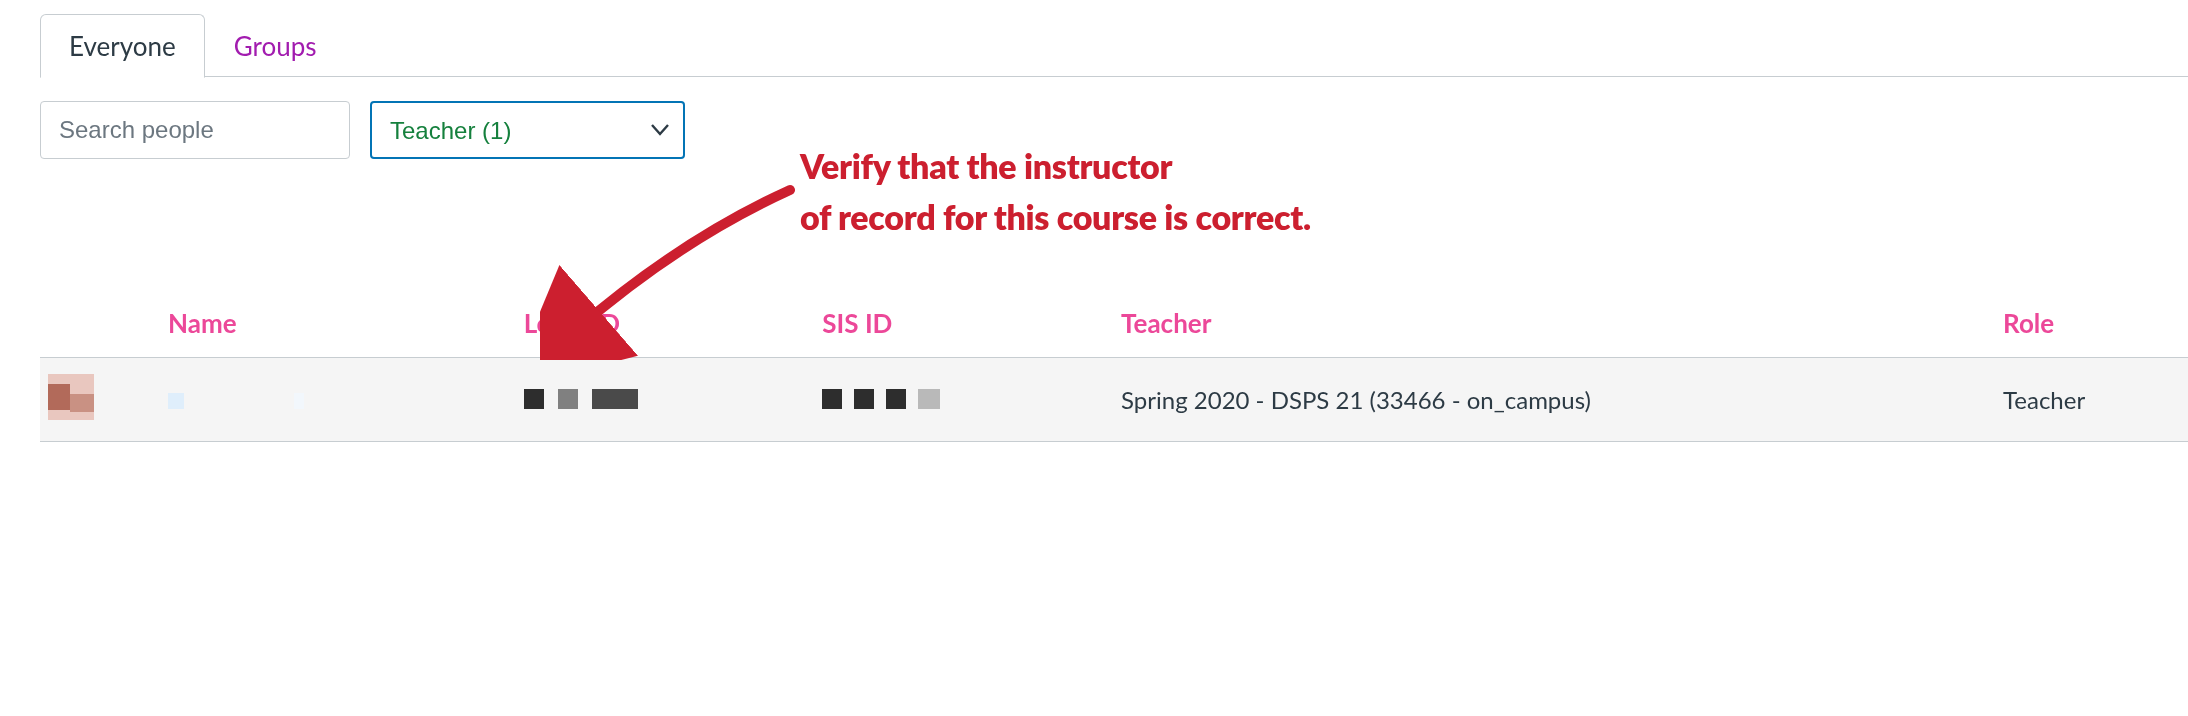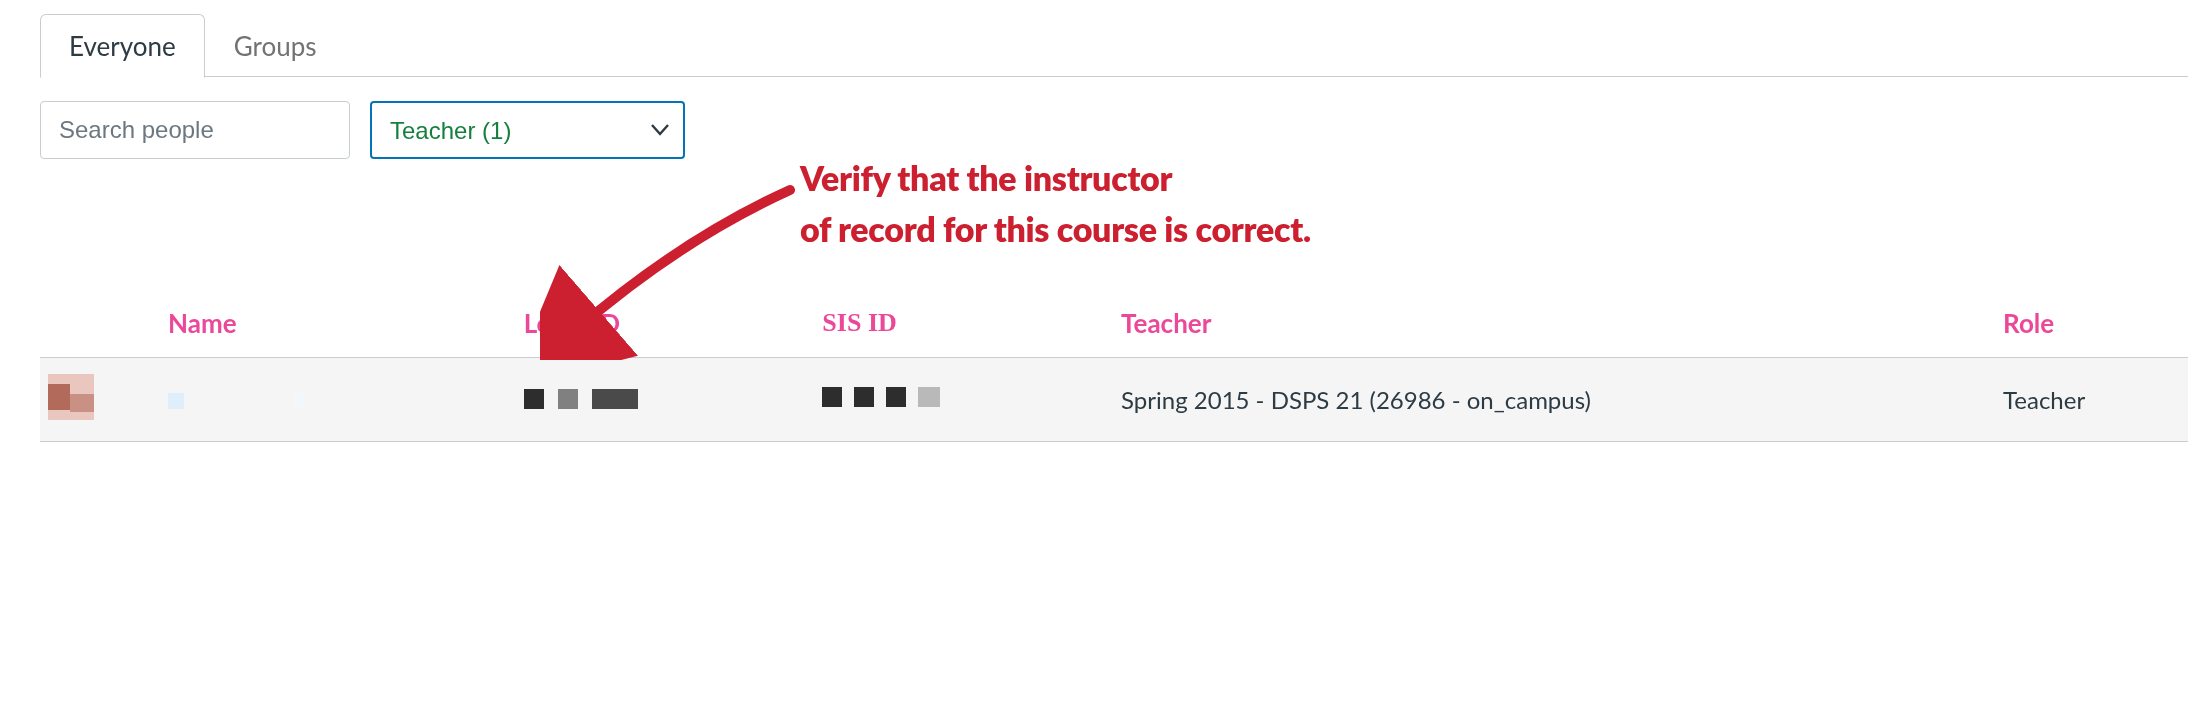--- a/index.html
+++ b/index.html
@@ -32,21 +32,21 @@
       gap: 0;
       position: relative;
       z-index: 1;
     }
     .tab {
       padding: 18px 28px;
       font-size: 26px;
       line-height: 1;
       cursor: pointer;
       position: relative;
-      color: #737373;
+      color: #a21caf;
       background: transparent;
       border: 1px solid transparent;
       border-bottom: none;
     }
     .tab.active {
       color: #2d3b45;
       background: #fff;
       border: 1px solid #c7cdd1;
       border-bottom: 1px solid #fff;
       border-radius: 6px 6px 0 0;
@@ -101,21 +101,21 @@
     }
     .role-select-wrap .caret svg {
       width: 18px; height: 12px;
       display: block;
     }
 
     
     .annotation {
       position: absolute;
       left: 800px;
-      top: 152px;
+      top: 140px;
       color: #cc1f2f;
       font-weight: 800;
       font-size: 34px;
       line-height: 1.5;
       letter-spacing: -0.3px;
     }
     .arrow {
       position: absolute;
       left: 540px;
       top: 180px;
@@ -146,21 +146,21 @@
       border-top: 1px solid #c7cdd1;
       border-bottom: 1px solid #c7cdd1;
       vertical-align: middle;
       height: 64px;
     }
     .people-table tbody tr { background: #f5f5f5; }
 
     .col-avatar { width: 90px; padding-left: 8px !important; }
     .col-name   { width: 250px; }
     .col-login  { width: 210px; }
-    .col-sis    { width: 210px; font-family: Liberation Serif, serif; }
+    .col-sis    { width: 210px; }
     .col-section{ width: 620px; }
     .col-role   { width: 130px; }
 
     
     .avatar {
       width: 46px; height: 46px;
       display: inline-block;
       position: relative;
       background: #e9c7bf;
     }
@@ -258,17 +258,17 @@
           </span>
       </td>
       <td class="col-sis">
         <span class="redact-sis">
             <span></span>
             <span></span>
             <span></span>
             <span></span>
           </span>
       </td>
-      <td class="col-section">Spring 2015 - DSPS 21 (26986 - on_campus)</td>
+      <td class="col-section">Spring 2020 - DSPS 21 (33466 - on_campus)</td>
       <td class="col-role">Teacher</td>
     </tr>
   </tbody>
 </table>
 
 </body></html>

